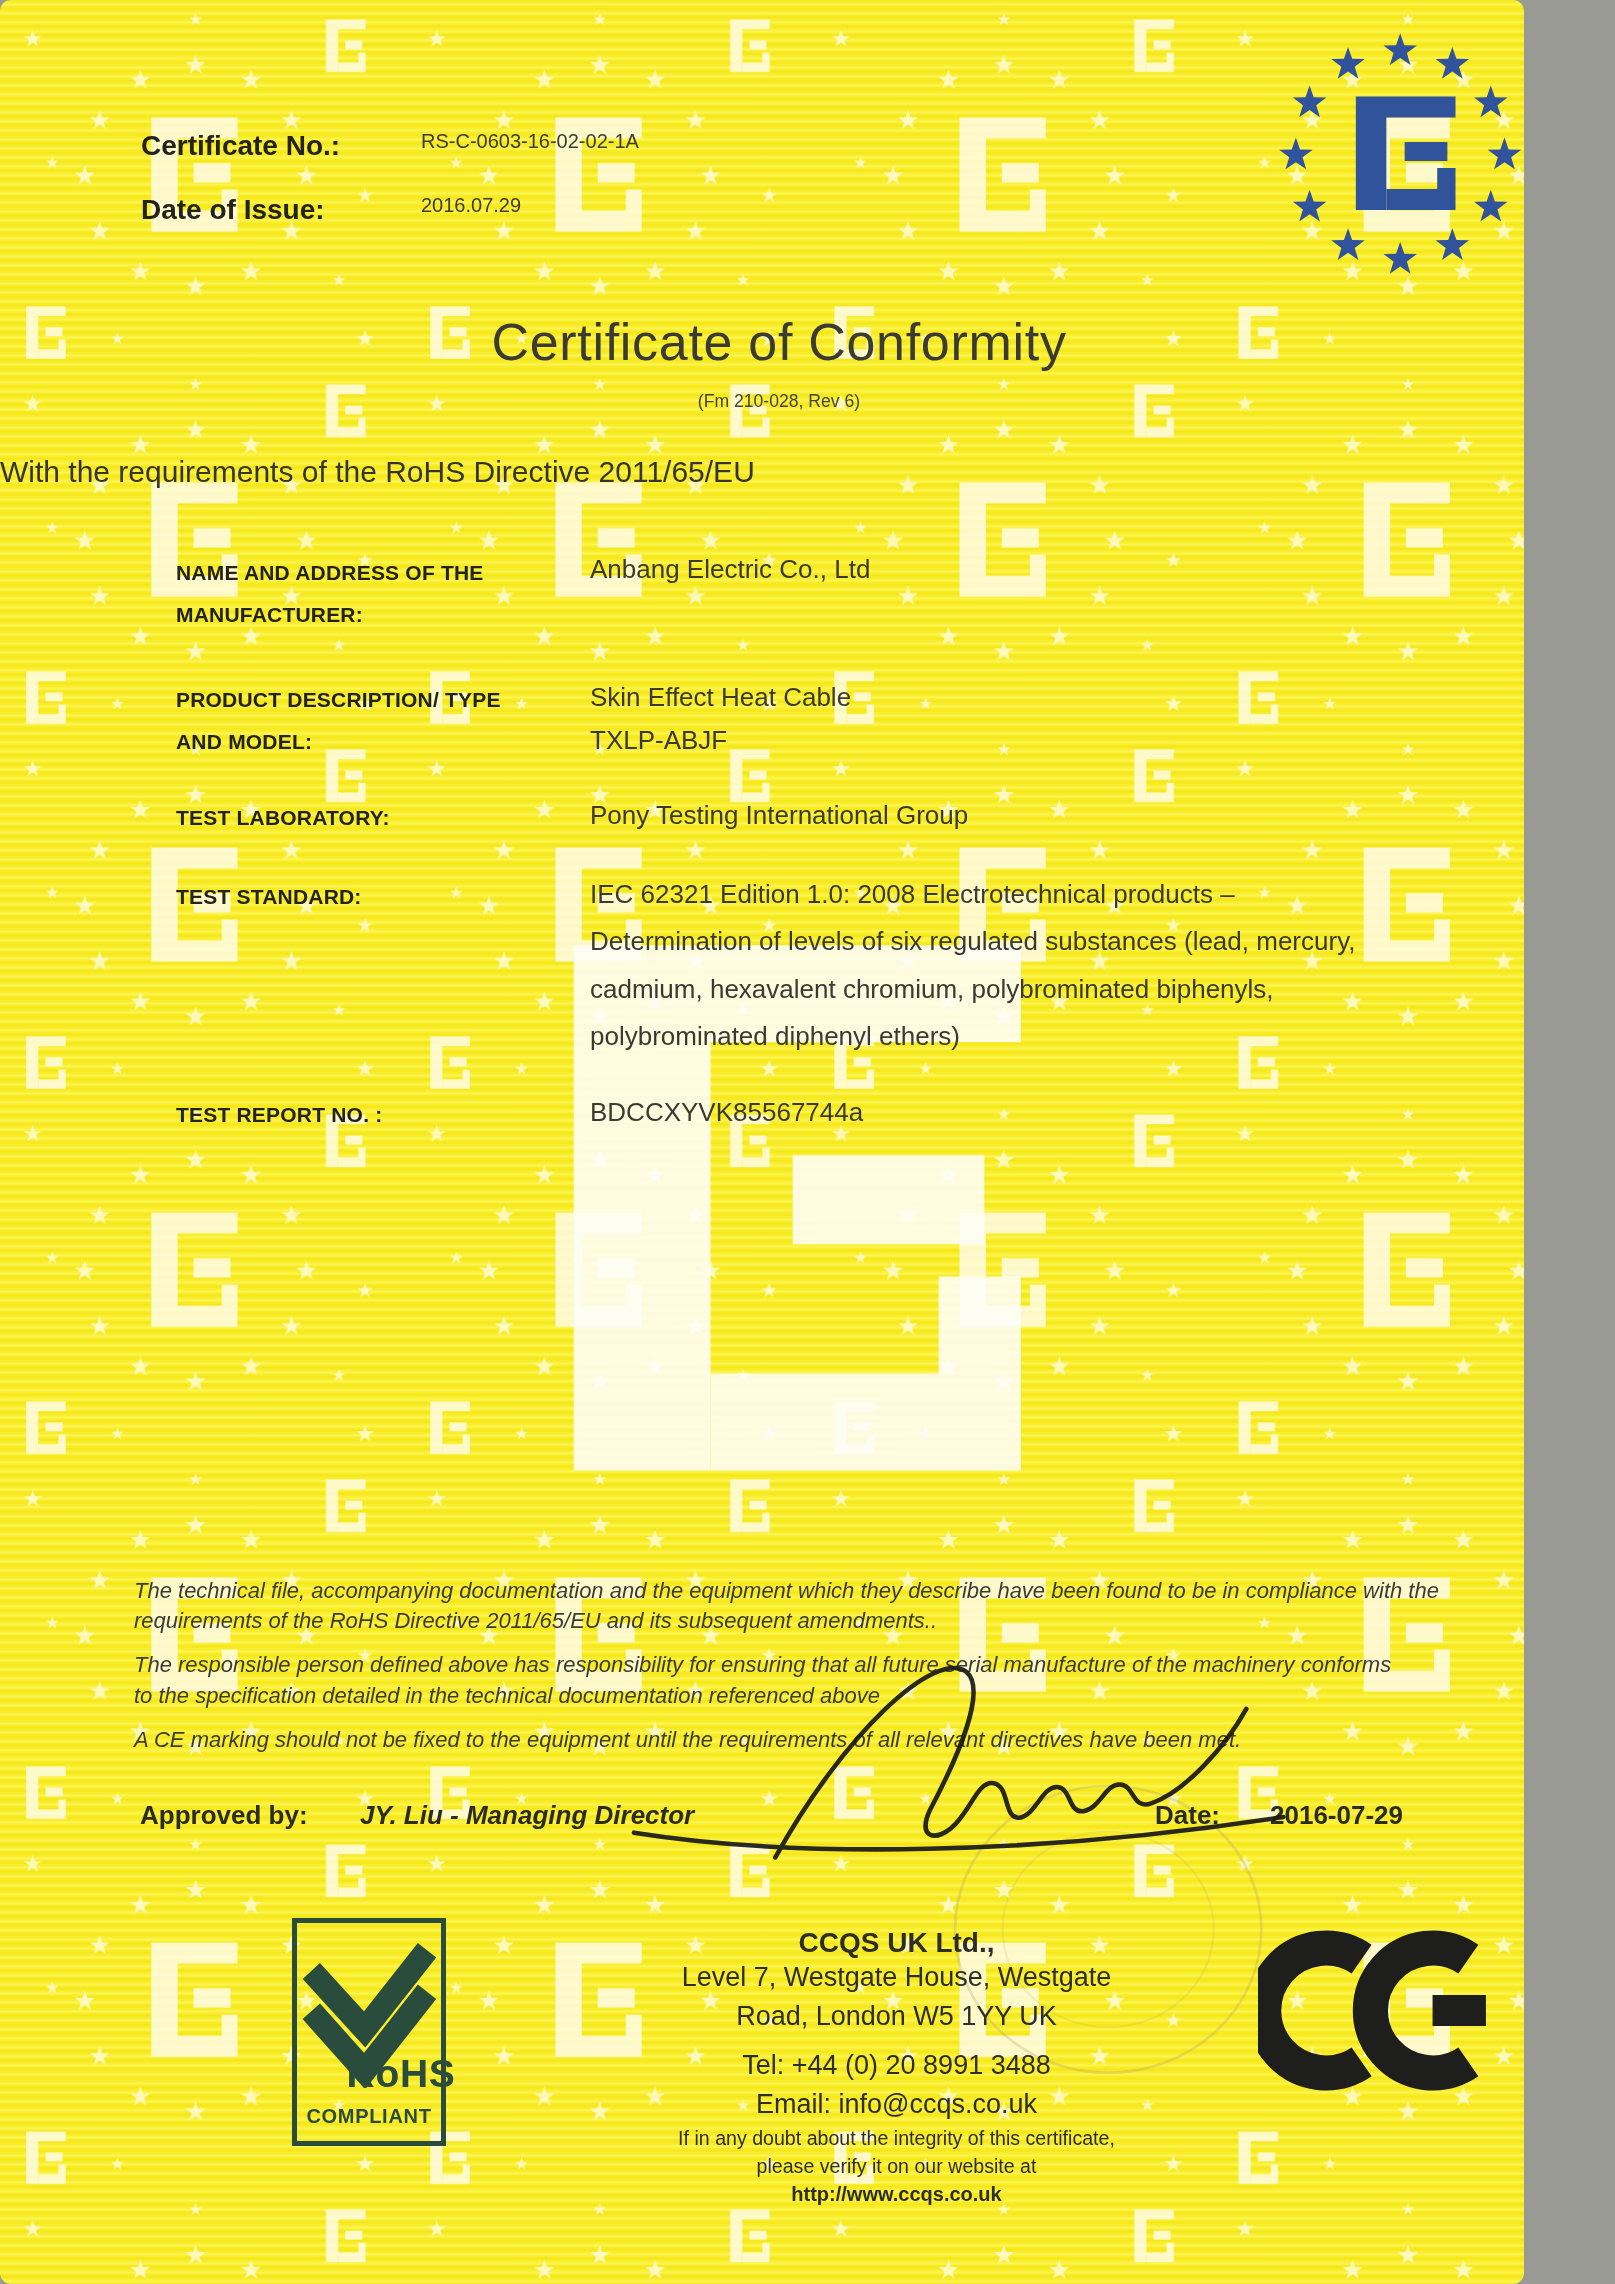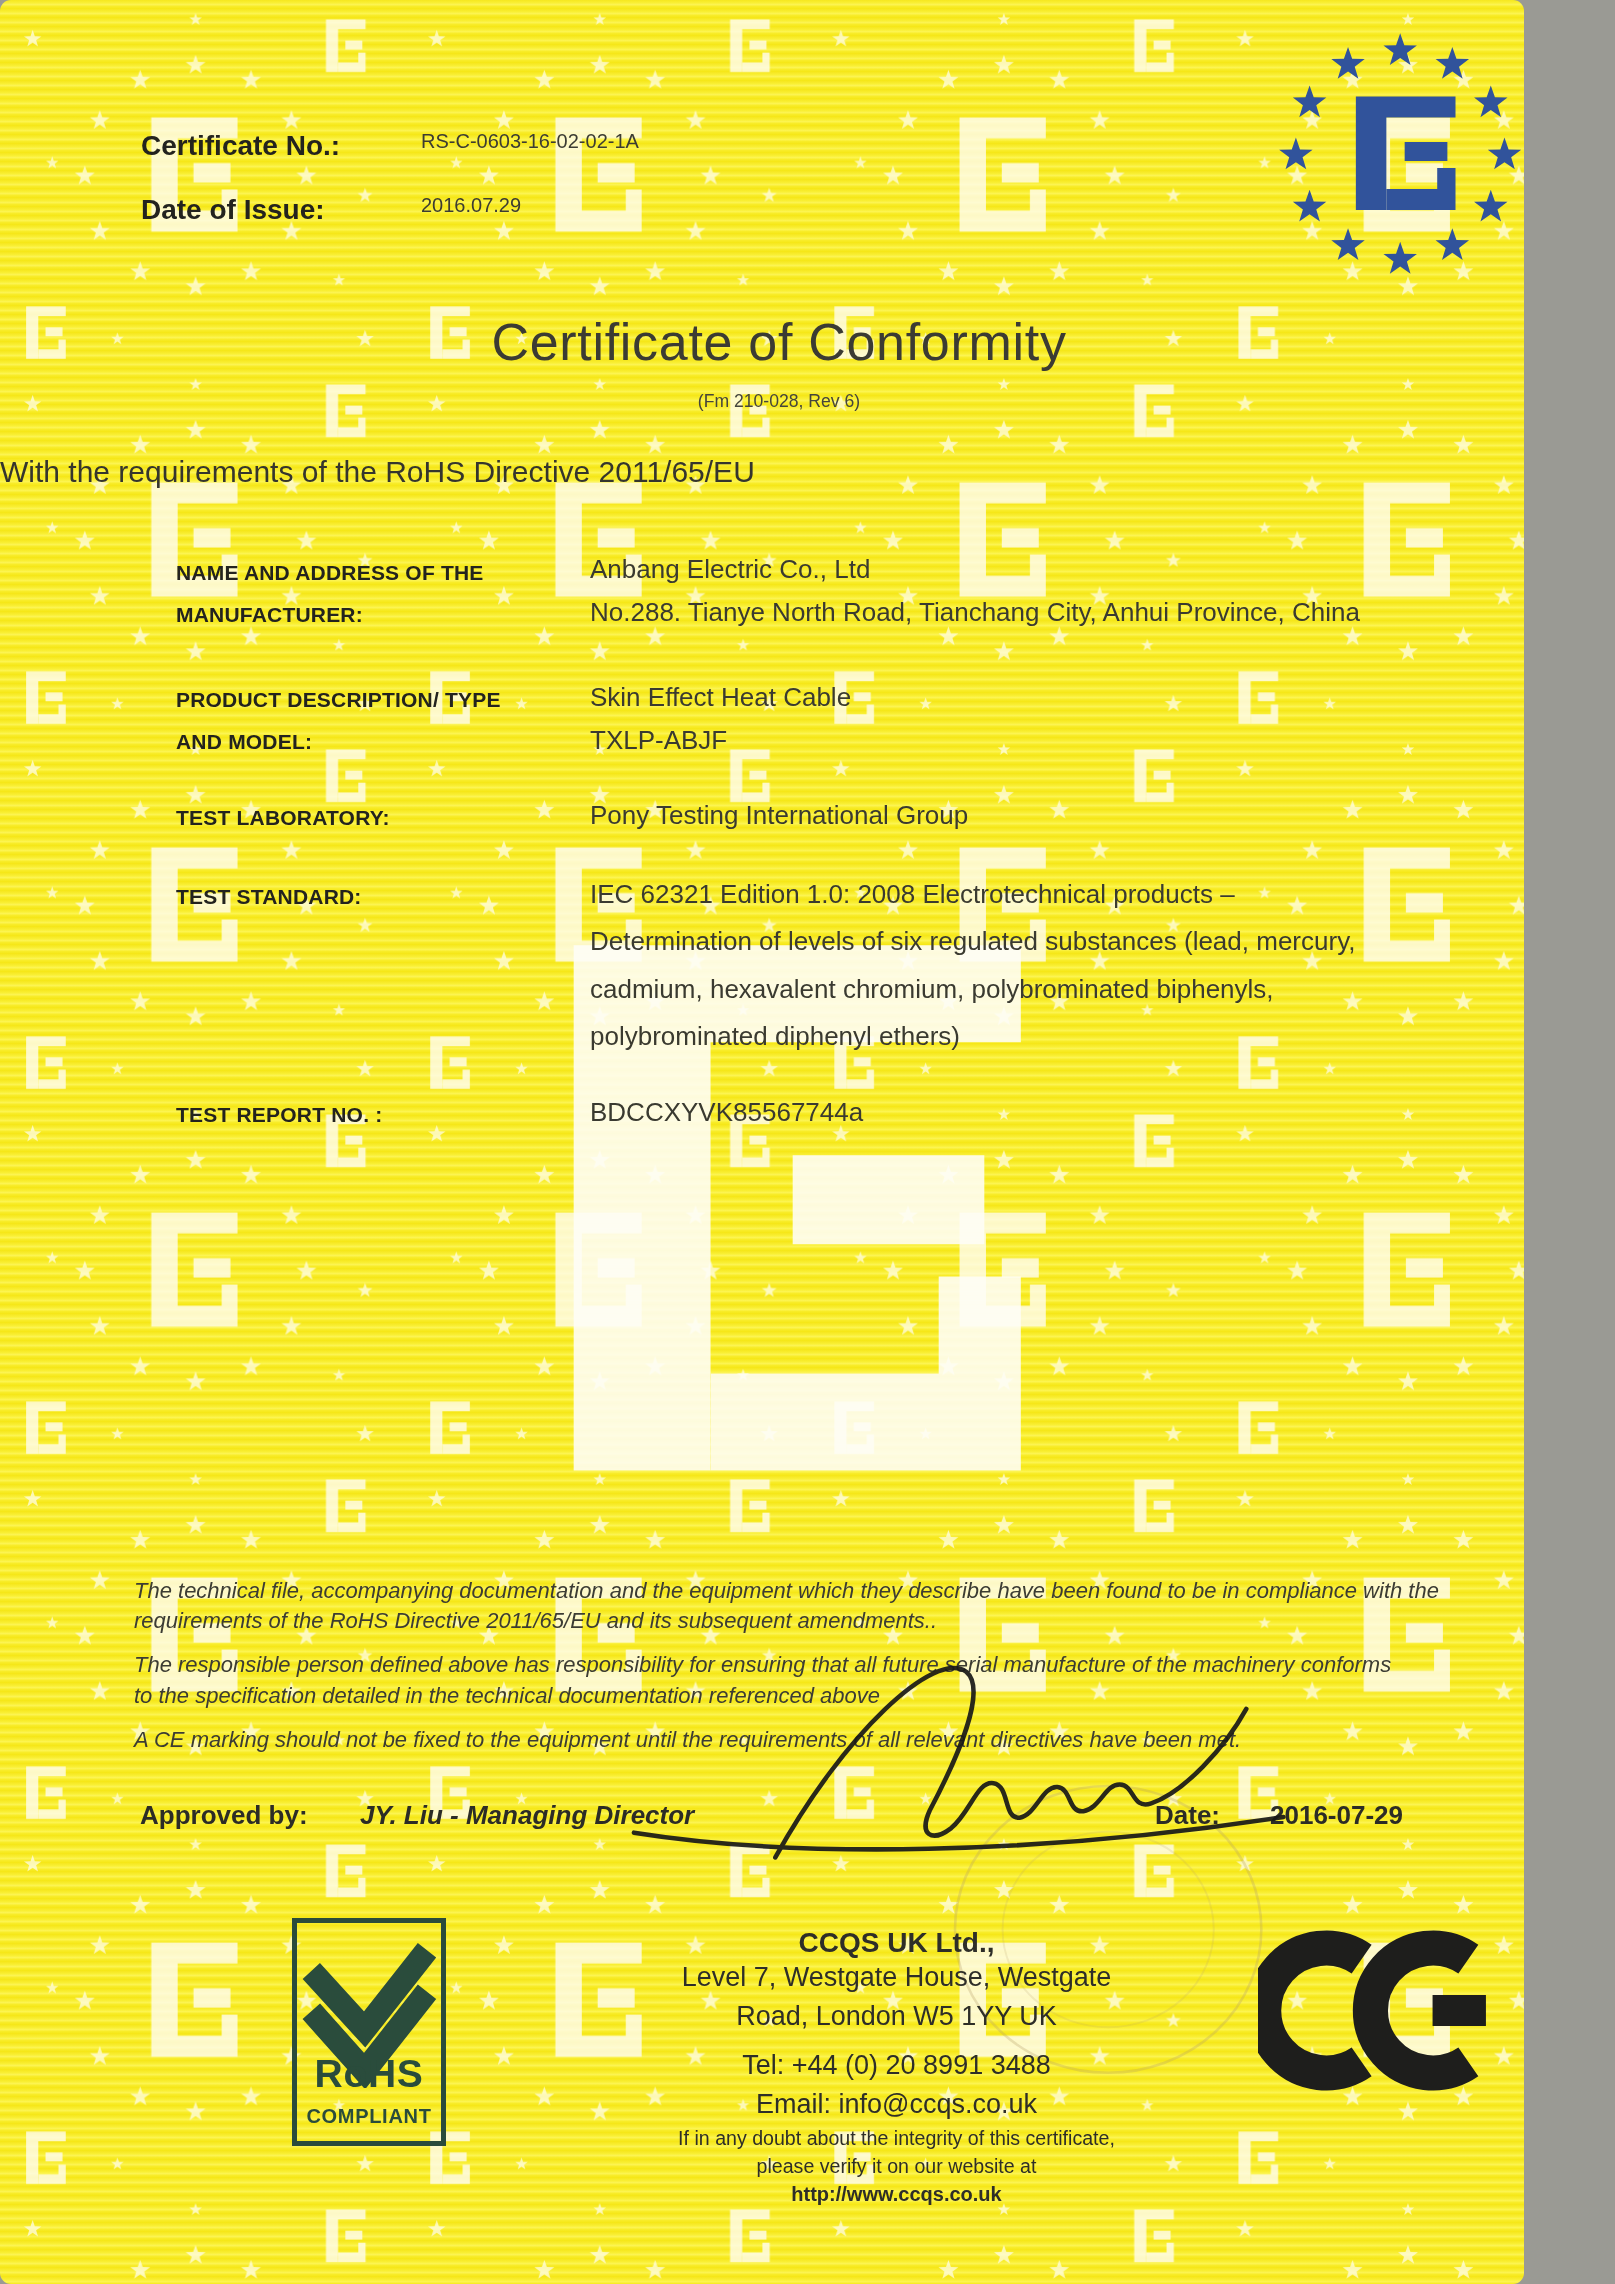--- a/index.html
+++ b/index.html
@@ -41,21 +41,21 @@
   .footer-block{position:absolute;left:649px;top:1927px;width:495px;text-align:center;color:#2e2e28;}
   .f-co{font-size:28px;font-weight:700;margin-bottom:3px;}
   .f-line{font-size:27px;margin-bottom:7.8px;}
   .f-tel{margin-top:18px;}
   .f-small{font-size:19.6px;margin-bottom:4.6px;}
   .f-url{font-size:20px;font-weight:700;}
 
   .rohs-box{position:absolute;left:292px;top:1918px;width:154px;height:228px;
     border:5.2px solid #2a4c3c;box-sizing:border-box;}
   .rohs-title{position:absolute;left:292px;top:2052px;width:154px;text-align:center;
-    font-size:39px;font-weight:700;color:#2a4c3c;letter-spacing:0.7px;}
+    font-size:39px;font-weight:700;color:#2a4c3c;letter-spacing:0.7px;padding-left:32px;}
   .rohs-sub{position:absolute;left:292px;top:2105px;width:154px;text-align:center;
     font-size:20px;font-weight:700;color:#2a4c3c;letter-spacing:0.7px;}
 </style>
 </head>
 <body>
 
 <div id="page">
 
   <svg class="bg" width="1616" height="2284" viewBox="0 0 2479 3504" aria-hidden="true">
     <defs>
@@ -130,21 +130,20 @@
   <span class="hdr-label" style="left:141px;top:194px">Date of Issue:</span>
   <span class="hdr-value" style="left:421px;top:194px">2016.07.29</span>
 
   <h1 class="doc-title">Certificate of Conformity</h1>
   <div class="form-ref">(Fm 210-028, Rev 6)</div>
   <div class="doc-subtitle">With the requirements of the RoHS Directive 2011/65/EU</div>
 
   <span class="field-label" style="left:176px;top:561px">NAME AND ADDRESS OF THE</span>
   <span class="field-label" style="left:176px;top:603px">MANUFACTURER:</span>
   <span class="field-value" style="left:590px;top:554px">Anbang Electric Co., Ltd</span>
-  <span class="field-value" style="left:590px;top:597px">No.288. Tianye North Road, Tianchang City, Anhui Province, China</span>
 
   <span class="field-label" style="left:176px;top:688px">PRODUCT DESCRIPTION/ TYPE</span>
   <span class="field-label" style="left:176px;top:730px">AND MODEL:</span>
   <span class="field-value" style="left:590px;top:682px">Skin Effect Heat Cable</span>
   <span class="field-value" style="left:590px;top:725px">TXLP-ABJF</span>
 
   <span class="field-label" style="left:176px;top:806px">TEST LABORATORY:</span>
   <span class="field-value" style="left:590px;top:800px">Pony Testing International Group</span>
 
   <span class="field-label" style="left:176px;top:885px">TEST STANDARD:</span>

